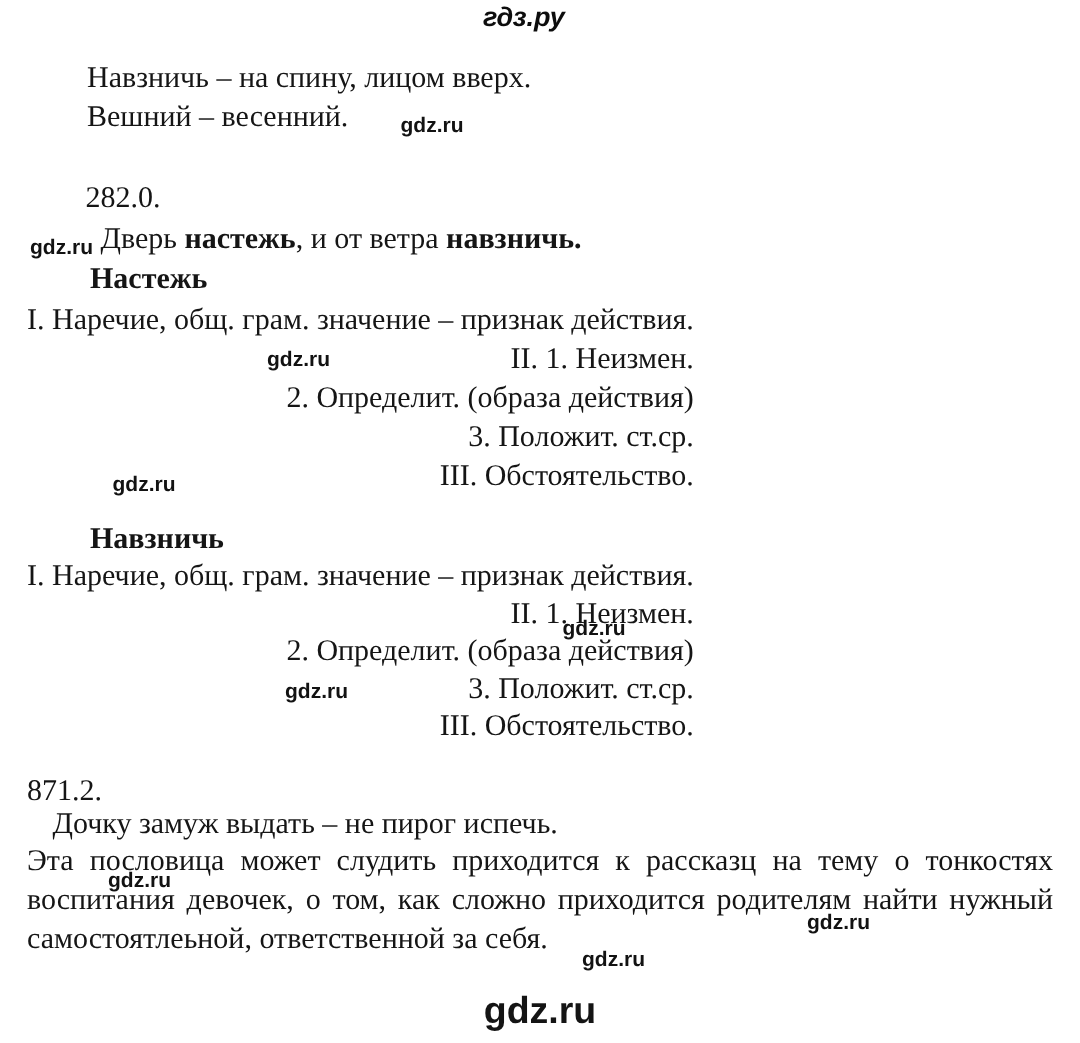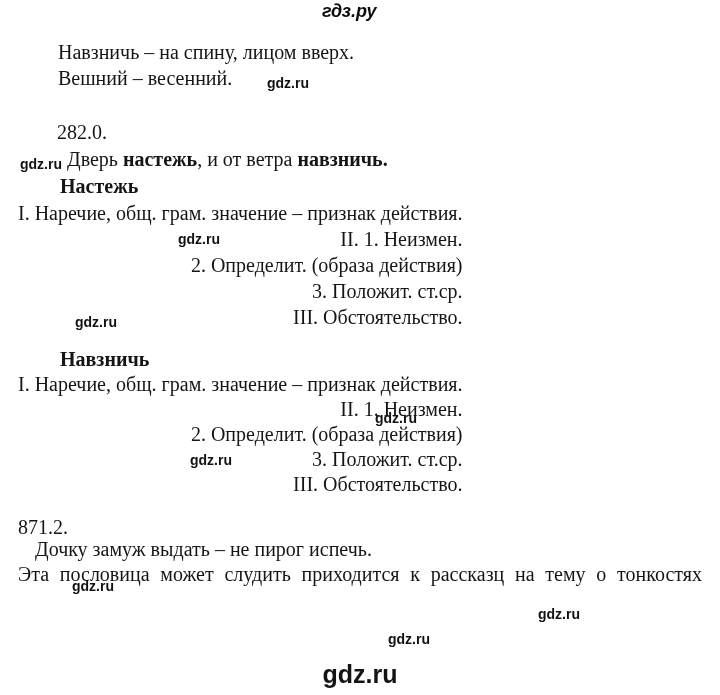--- a/index.html
+++ b/index.html
@@ -82,20 +82,22 @@
   <div>2. Определит. (образа действия)</div>
   <div>3. Положит. ст.ср.</div>
   <div>III. Обстоятельство.</div>
 </div>
 
 <div class="abs serif-line" style="left:18px; top:514px;">871.2.</div>
 <div class="abs serif-line" style="left:18px; top:536px;margin-left:17px;">Дочку замуж выдать – не пирог испечь.</div>
 
 <div class="abs para" style="left:18px; top:561px;">
   <div class="pline just">Эта пословица может слудить приходится к рассказц на тему о тонкостях</div>
+  <div class="pline just">воспитания девочек, о том, как сложно приходится родителям найти нужный</div>
+  <div class="pline">самостоятлеьной, ответственной за себя.</div>
 </div>
 
 <span class="wm" style="left:267px; top:76px;">gdz.ru</span>
 <span class="wm" style="left:20px;  top:157px;">gdz.ru</span>
 <span class="wm" style="left:178px; top:232px;">gdz.ru</span>
 <span class="wm" style="left:75px;  top:315px;">gdz.ru</span>
 <span class="wm" style="left:375px; top:411px;">gdz.ru</span>
 <span class="wm" style="left:190px; top:453px;">gdz.ru</span>
 <span class="wm" style="left:72px;  top:579px;">gdz.ru</span>
 <span class="wm" style="left:538px; top:607px;">gdz.ru</span>

